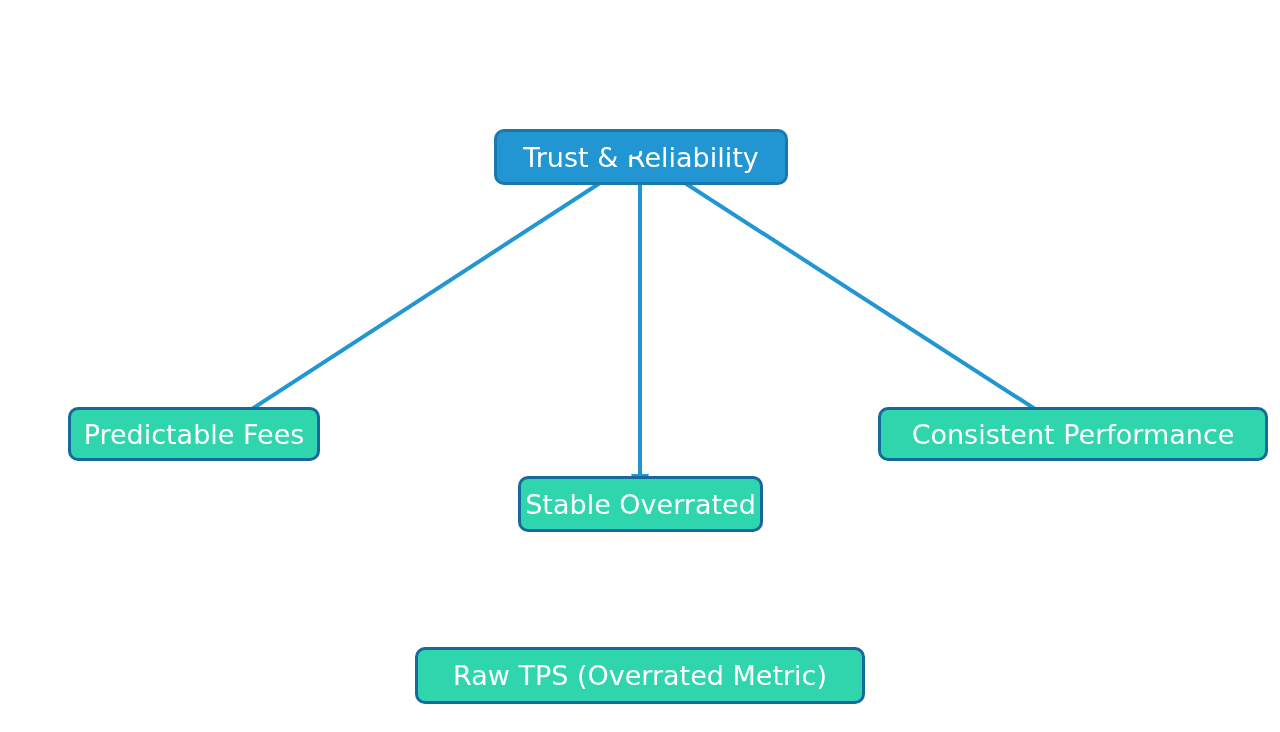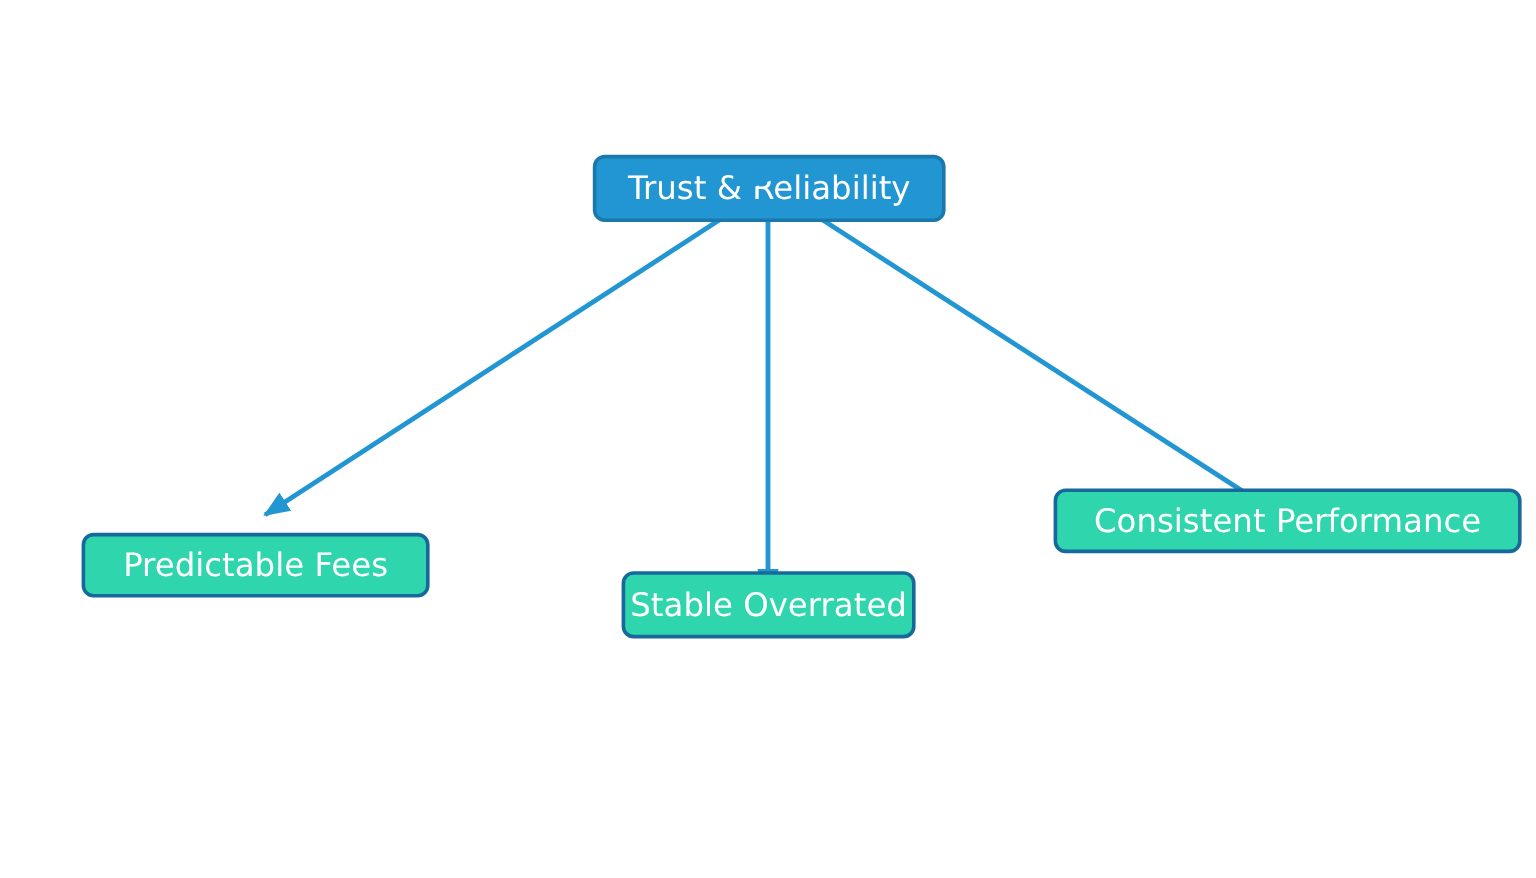--- a/index.html
+++ b/index.html
@@ -39,21 +39,21 @@
   }
   .node-blue {
     background: #2196d3;
     border-color: #1a78ad;
   }
   .node-teal {
     background: #2fd5ac;
     border-color: #17699c;
   }
   #node-trust       { left: 494px; top: 129px; width: 294px; height: 56px; }
-  #node-fees        { left:  68px; top: 407px; width: 290px; height: 54px; margin-top: 37px; }
+  #node-fees        { left:  68px; top: 407px; width: 252px; height: 54px; }
   #node-finality    { left: 518px; top: 476px; width: 245px; height: 56px; }
   #node-performance { left: 878px; top: 407px; width: 390px; height: 54px; }
   #node-tps         { left: 415px; top: 647px; width: 450px; height: 57px; }
   
   .render-artifact {
     position: absolute;
     left: 628px;
     top: 141px;
     width: 27px;
     height: 15px;
@@ -88,14 +88,17 @@
   </div>
 
   <div class="node node-teal" id="node-finality">
     <span>Stable Overrated</span>
   </div>
 
   <div class="node node-teal" id="node-performance">
     <span>Consistent Performance</span>
   </div>
 
+  <div class="node node-teal" id="node-tps">
+    <span>Raw TPS (Overrated Metric)</span>
+  </div>
 
 </div>
 
 </body></html>

